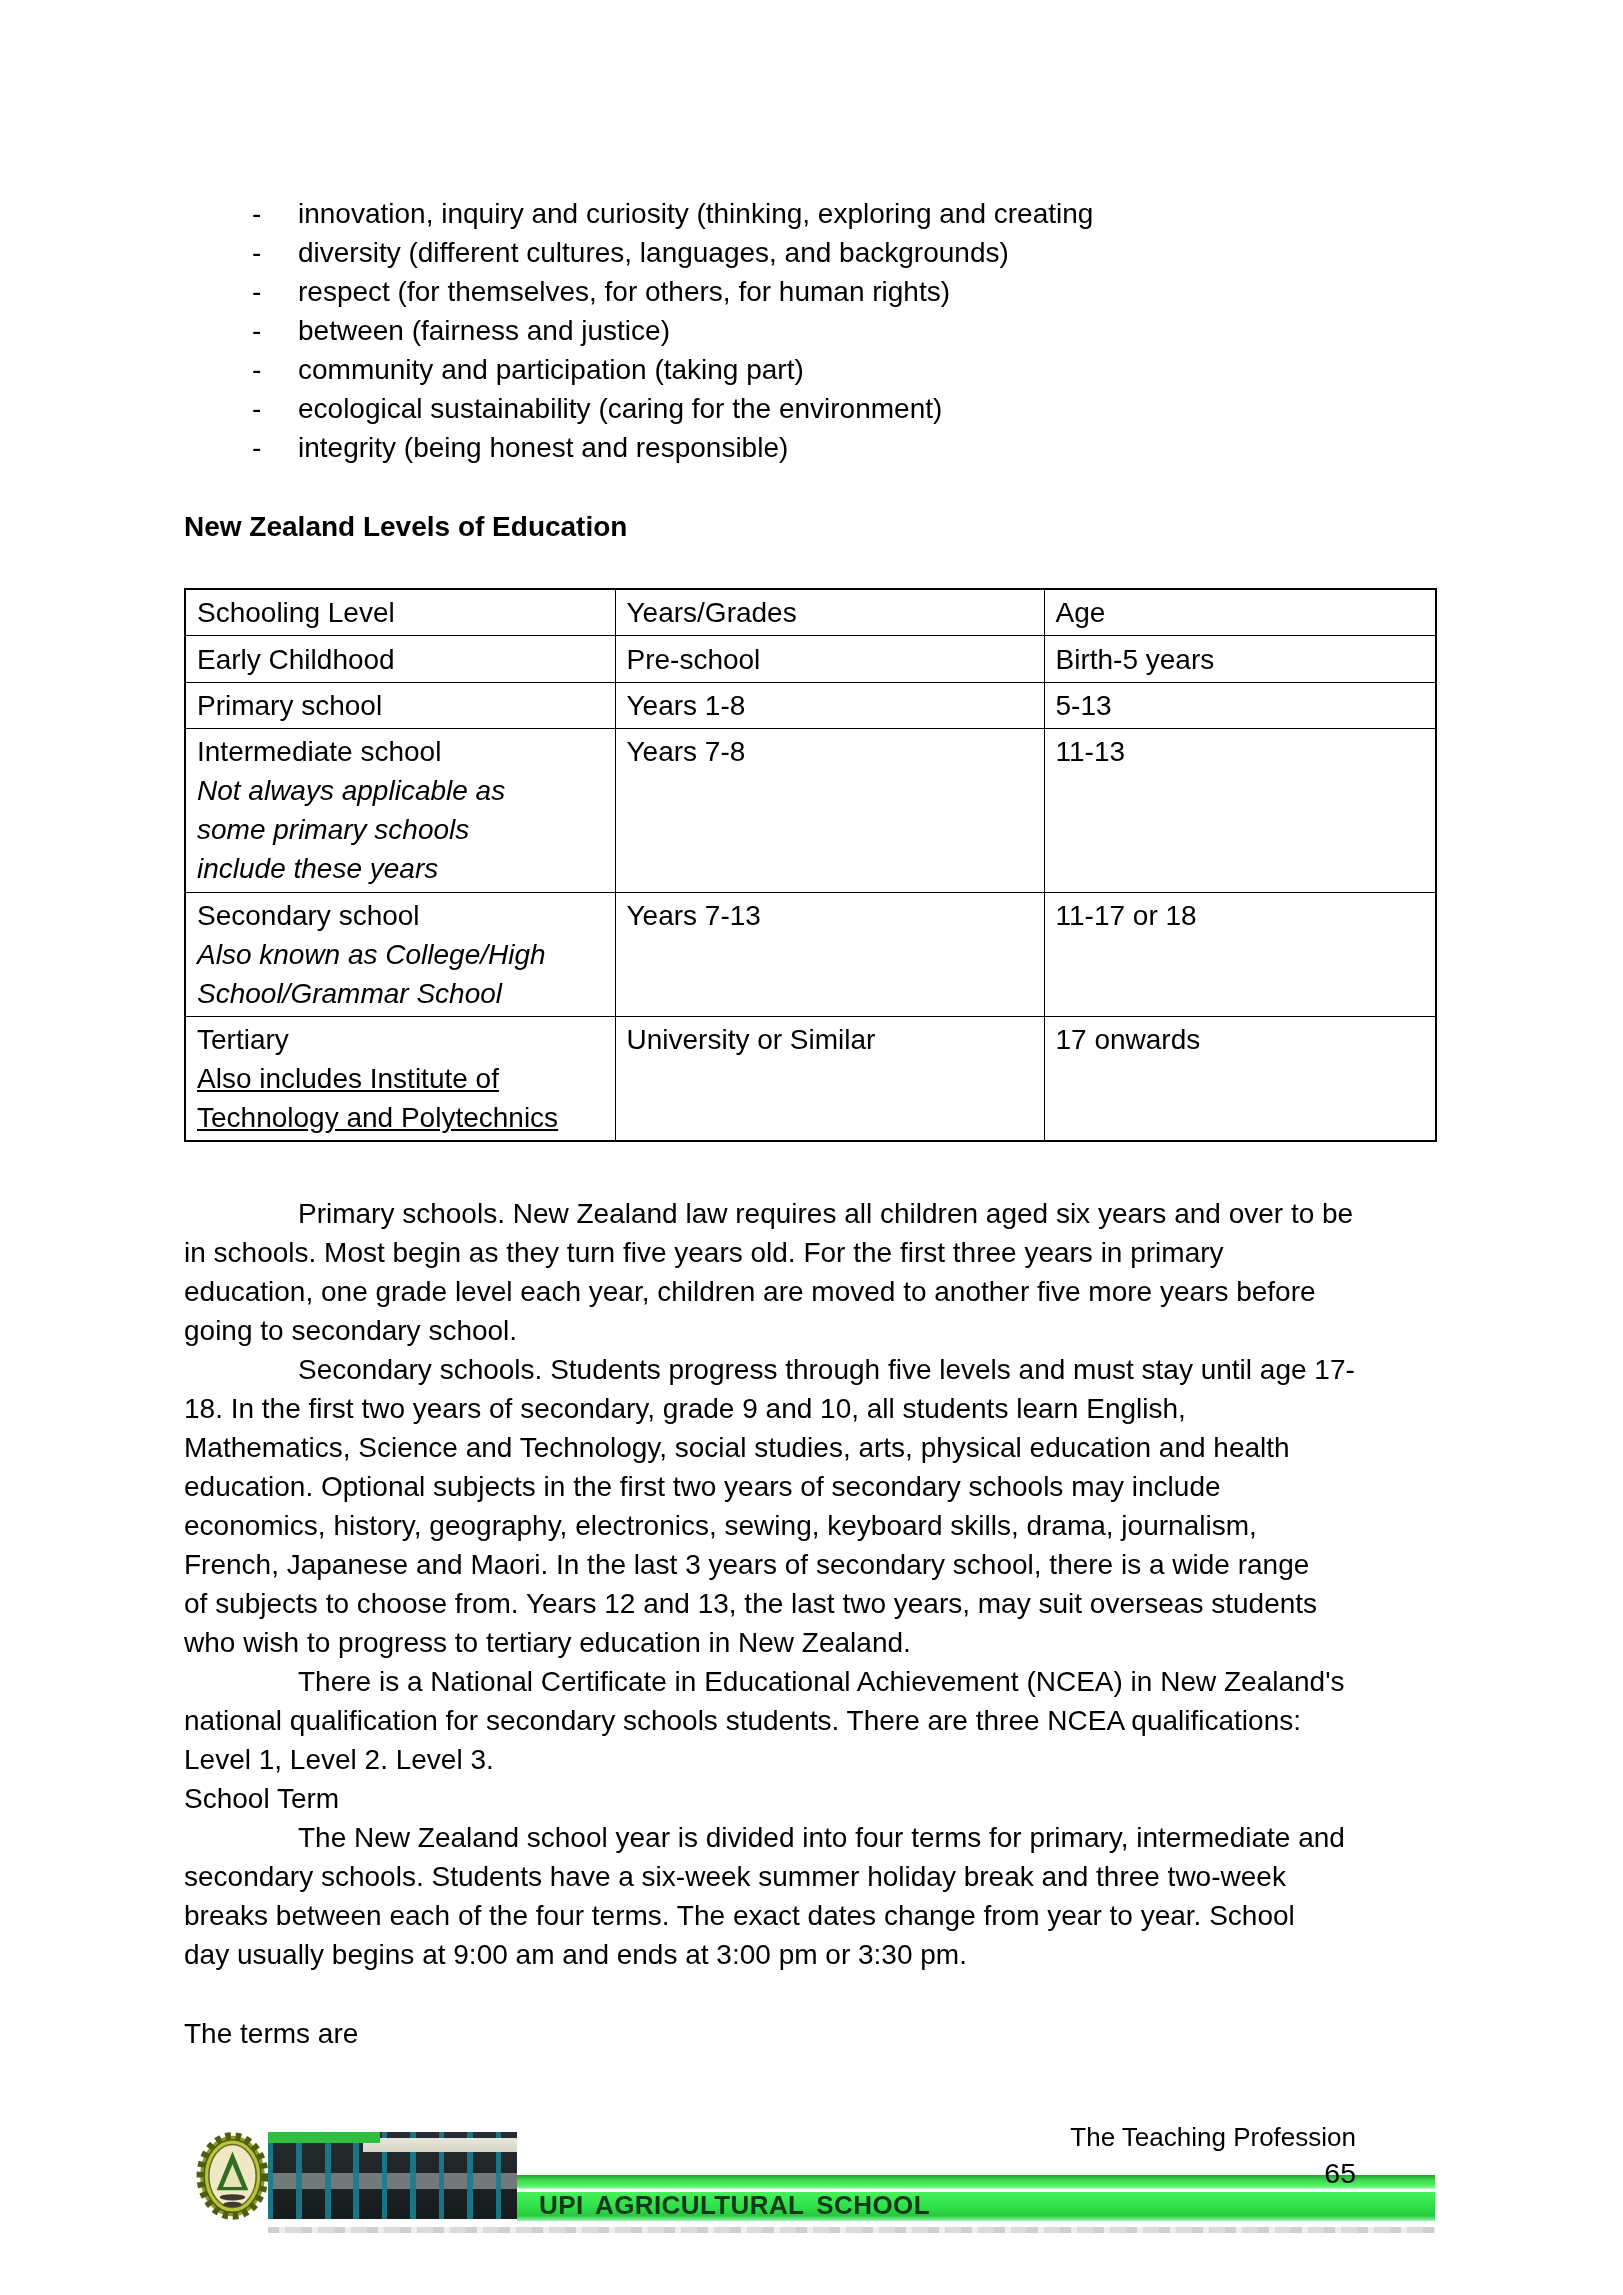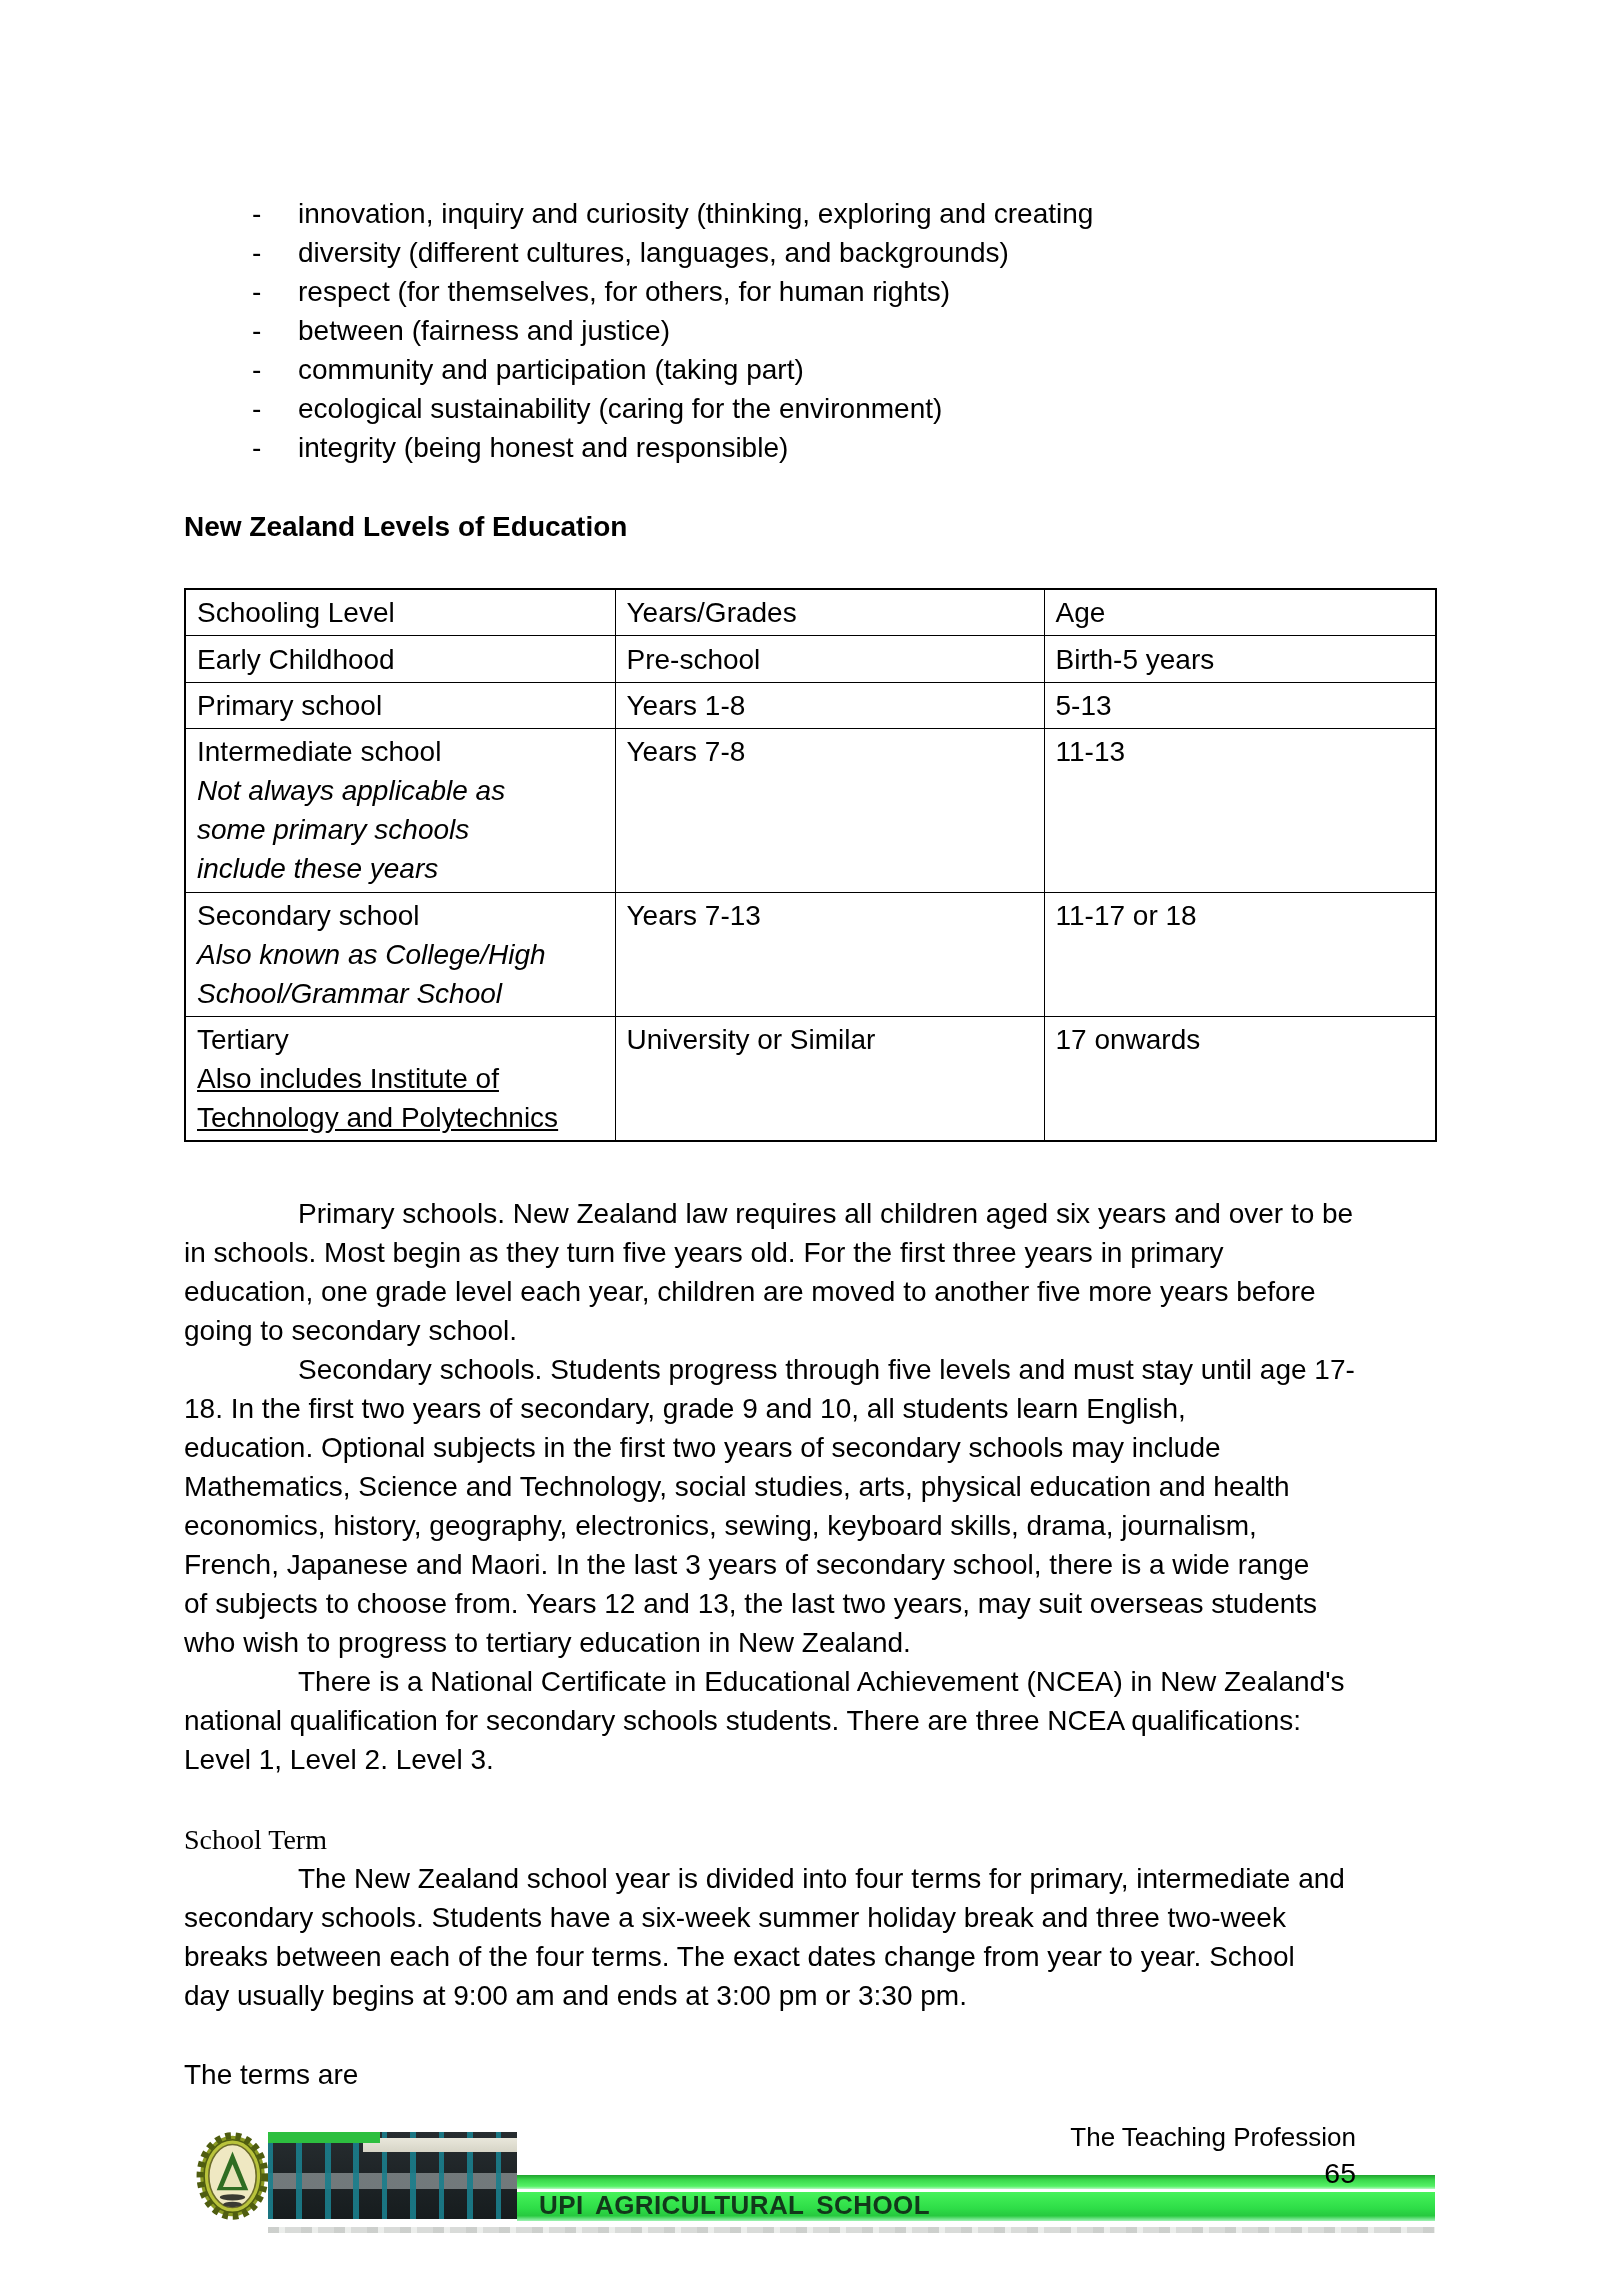--- a/index.html
+++ b/index.html
@@ -23,21 +23,21 @@
     border:1.6px solid #000; vertical-align:top; text-align:left;
     font-weight:400; font-size:28px; line-height:39px;
     padding:3.2px 9.5px 3.2px 11px;
   }
   .cell-note-italic { font-style:italic; }
   .cell-note-regular { font-style:normal;text-decoration:underline; }
   
   .para-block { margin-top:52px; }
   .p-line { white-space:nowrap; }
   .p-indent { padding-left:114px; }
-  .subheading { margin-top:41px; font-weight:400;font-family:Liberation Serif, serif; }
+  .subheading { font-weight:400; }
   .closing { margin-top:40px; font-weight:400; }
   
   .footer { position:absolute; left:184px; top:2121px; width:1251px; height:135px; }
   .running-title { position:absolute; top:0; right:79px; font-size:26px; line-height:32px; }
   .page-number { position:absolute; top:36px; right:79px; font-size:28.5px; line-height:33px; z-index:5; }
   .seal { position:absolute; left:11px; top:9.5px; width:75px; height:90px; }
   .photo {
     position:absolute; left:84px; top:11px; width:249px; height:87px;
     background-color:#1c2224;
     background-image:
@@ -164,22 +164,22 @@
 
     <div class="para-block">
       <div class="p-line p-indent">Primary schools. New Zealand law requires all children aged six years and over to be</div>
       <div class="p-line">in schools. Most begin as they turn five years old. For the first three years in primary</div>
       <div class="p-line">education, one grade level each year, children are moved to another five more years before</div>
       <div class="p-line">going to secondary school.</div>
     </div>
     <div>
       <div class="p-line p-indent">Secondary schools. Students progress through five levels and must stay until age 17-</div>
       <div class="p-line">18. In the first two years of secondary, grade 9 and 10, all students learn English,</div>
+      <div class="p-line">Mathematics, Science and Technology, social studies, arts, physical education and health</div>
       <div class="p-line">education. Optional subjects in the first two years of secondary schools may include</div>
-      <div class="p-line">Mathematics, Science and Technology, social studies, arts, physical education and health</div>
       <div class="p-line">economics, history, geography, electronics, sewing, keyboard skills, drama, journalism,</div>
       <div class="p-line">French, Japanese and Maori. In the last 3 years of secondary school, there is a wide range</div>
       <div class="p-line">of subjects to choose from. Years 12 and 13, the last two years, may suit overseas students</div>
       <div class="p-line">who wish to progress to tertiary education in New Zealand.</div>
     </div>
     <div>
       <div class="p-line p-indent">There is a National Certificate in Educational Achievement (NCEA) in New Zealand's</div>
       <div class="p-line">national qualification for secondary schools students. There are three NCEA qualifications:</div>
       <div class="p-line">Level 1, Level 2. Level 3.</div>
     </div>

